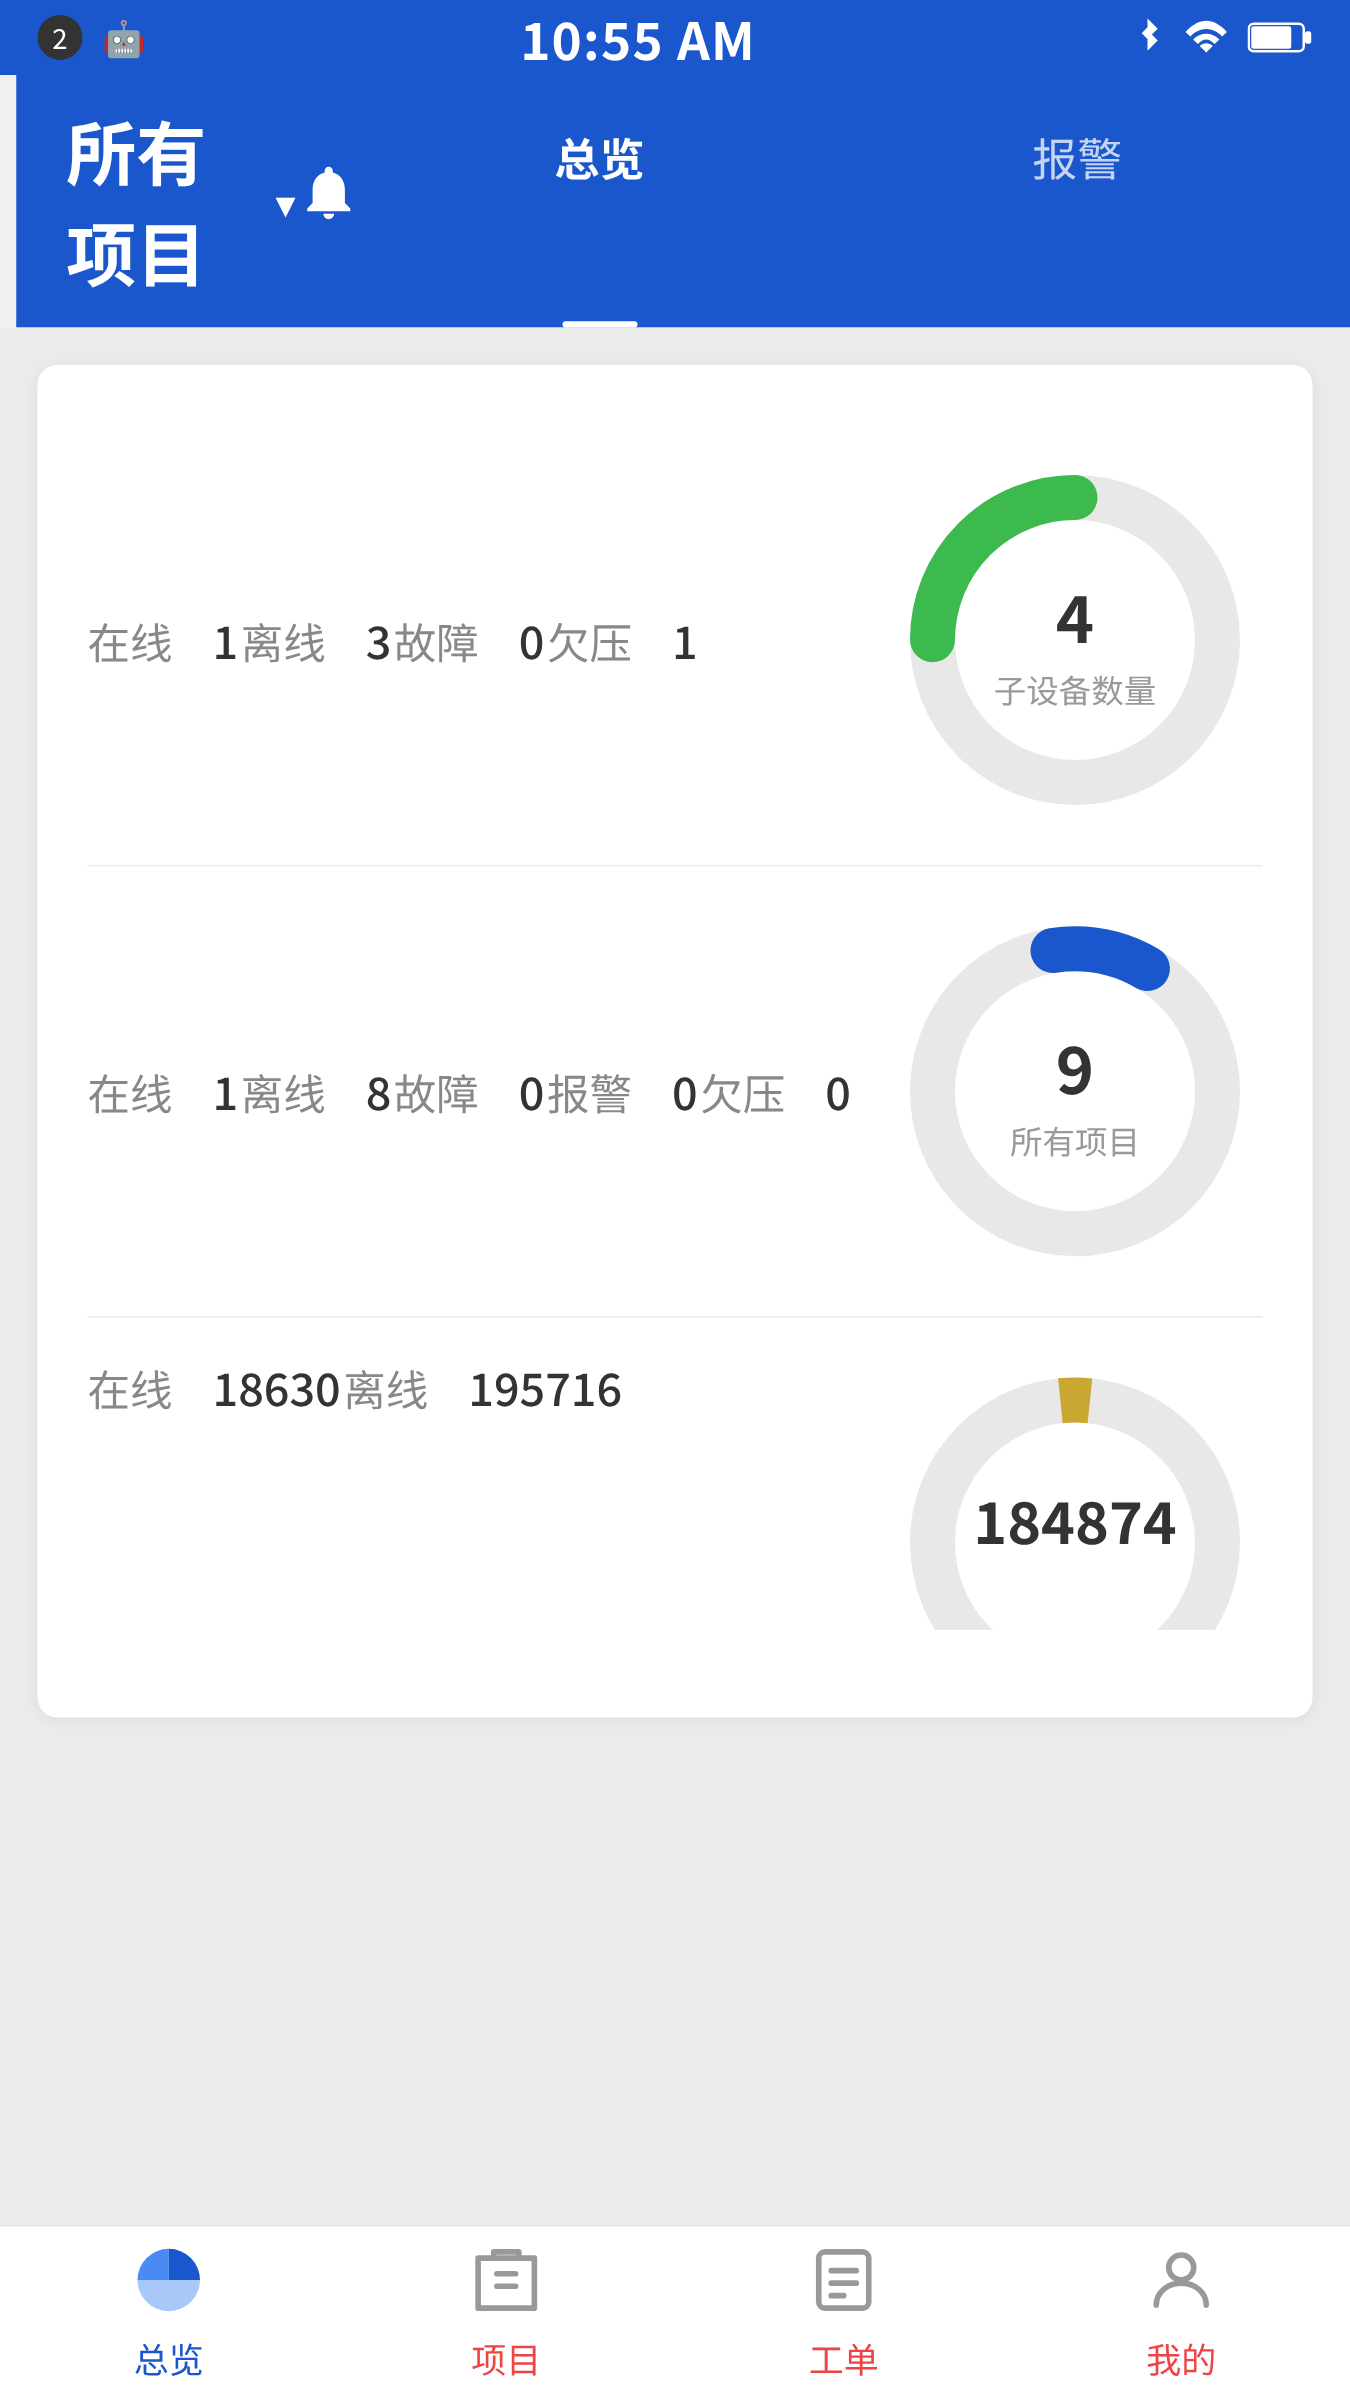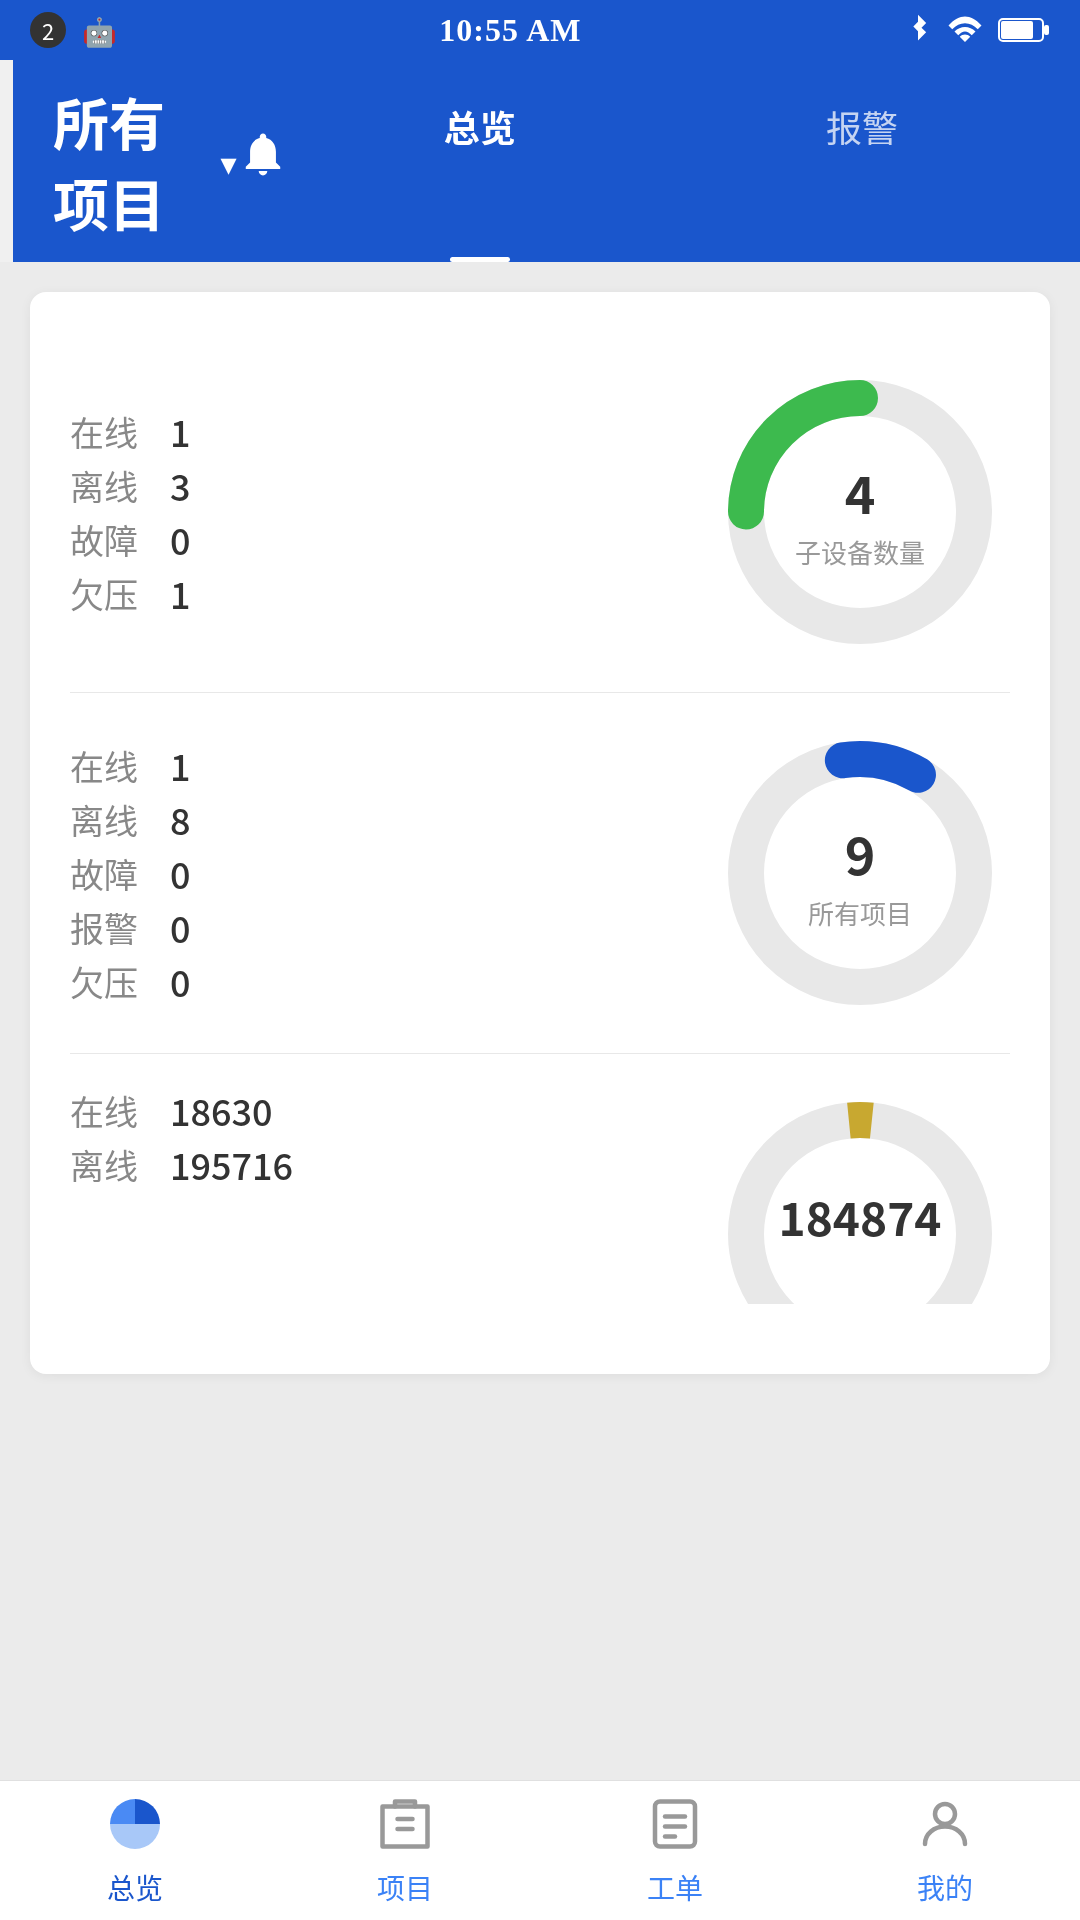--- a/index.html
+++ b/index.html
@@ -24,24 +24,23 @@
       padding: 0 30px;
       color: white;
     }
     .status-bar-left {
       display: flex;
       align-items: center;
       gap: 16px;
       font-size: 28px;
     }
     .status-bar-center {
-      font-size: 32px;
+      font-size: 41px;
       font-weight: 600;
       letter-spacing: 1px;
-      font-family: Liberation Serif, serif;
     }
     .status-bar-right {
       display: flex;
       align-items: center;
       gap: 14px;
       font-size: 26px;
     }
 
     
     .header {
@@ -133,21 +132,21 @@
     }
     .section-divider {
       height: 1px;
       background: #e8e8e8;
       margin: 0;
     }
 
     .stats-list {
       flex: 1;
       display: flex;
-      flex-direction: column;
+      flex-direction: row;
       gap: 2px;
     }
     .stat-row {
       display: flex;
       align-items: center;
       gap: 20px;
     }
     .stat-label {
       color: #888;
       font-size: 34px;
@@ -203,21 +202,21 @@
     }
     .nav-item {
       display: flex;
       flex-direction: column;
       align-items: center;
       gap: 8px;
       cursor: pointer;
     }
     .nav-item-label {
       font-size: 28px;
-      color: #3b82f6;
+      color: #ef4444;
     }
     .nav-item-label.active {
       color: #1a56cc;
     }
 
     
     .badge {
       width: 36px;
       height: 36px;
       background: #333;

